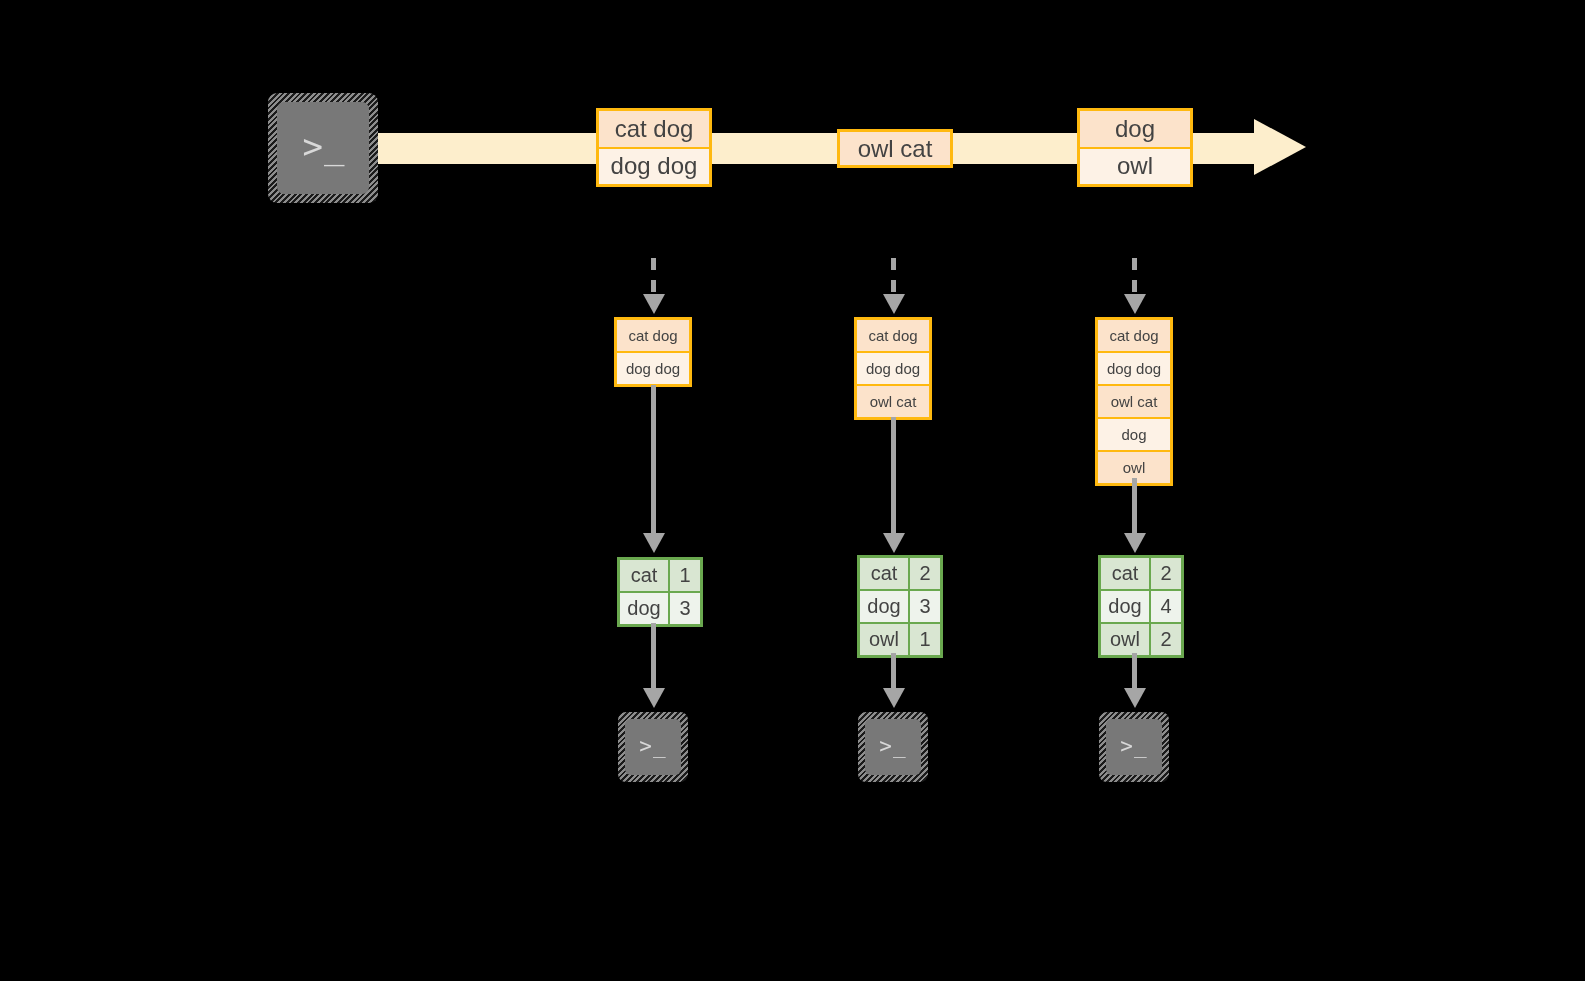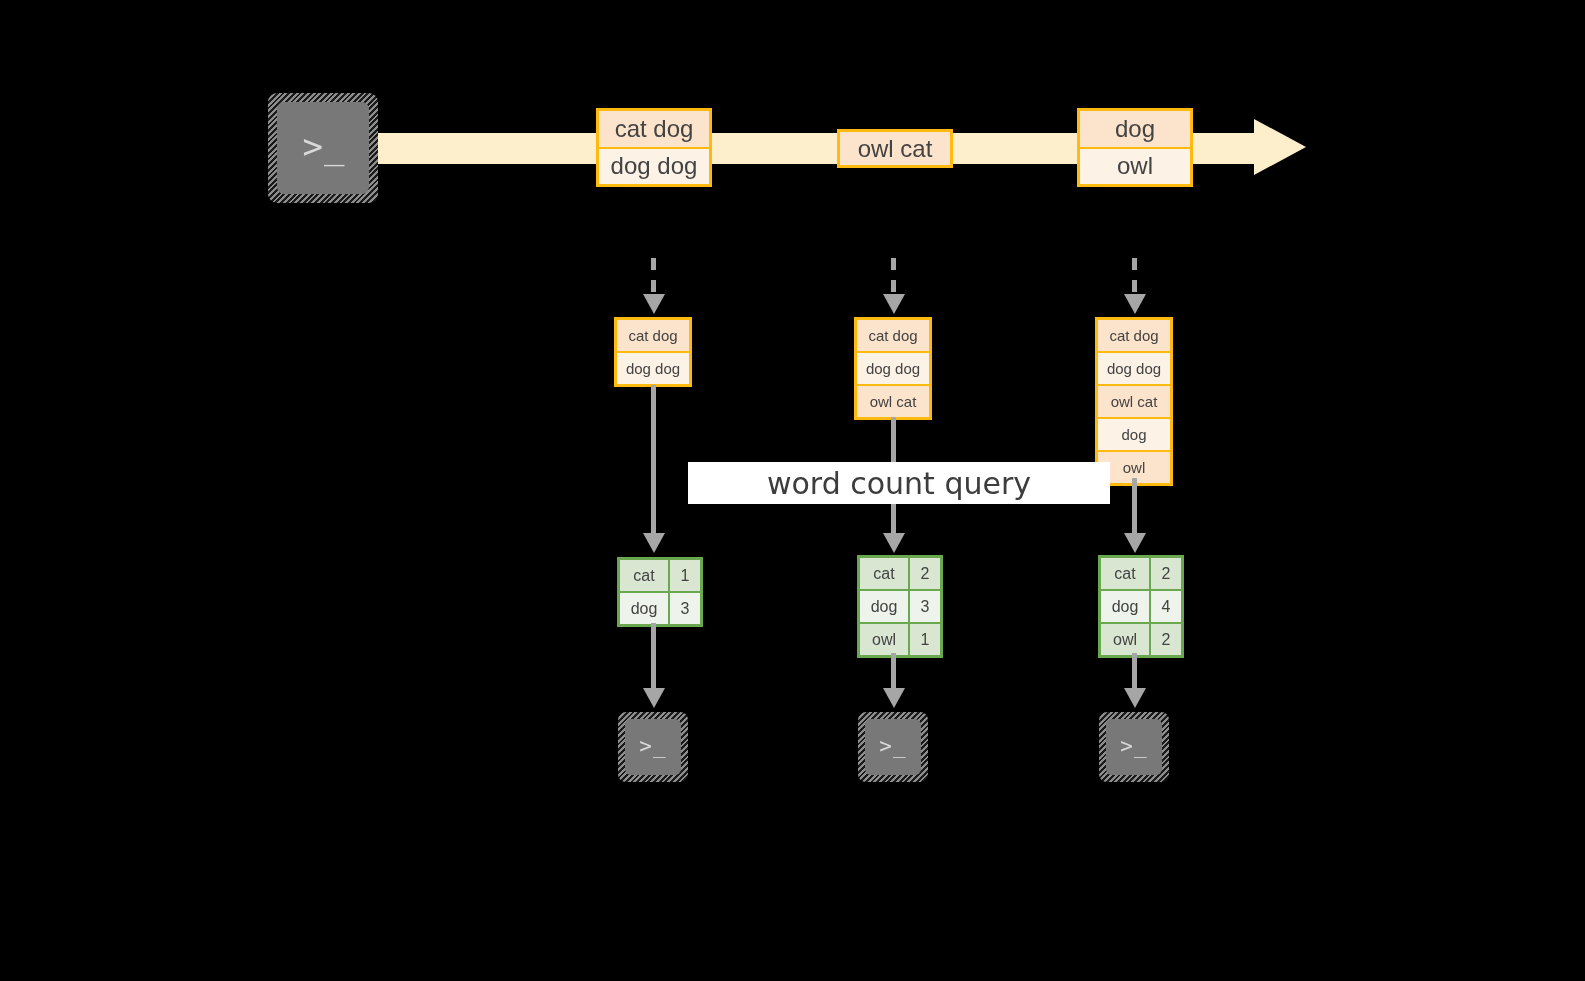--- a/index.html
+++ b/index.html
@@ -48,21 +48,21 @@
   .sbox .srow.a{background:#fce3cb;}
   .sbox .srow.b{background:#fdf2e6;}
   .sbox .srow+.srow{border-top:2px solid #ffb90f;}
 
   
   .gbox{position:absolute;box-sizing:border-box;border:3px solid #6aa84f;
         display:flex;flex-direction:column;}
   .gbox .grow{height:31px;display:flex;}
   .gbox .grow+.grow{border-top:2px solid #6aa84f;}
   .gbox .gc{display:flex;align-items:center;justify-content:center;
-            font-size:16px;color:#434343;}
+            font-size:20px;color:#434343;}
   .gbox .gc.w{width:48px;}
   .gbox .gc.n{width:30px;border-left:2px solid #6aa84f;}
   .gbox .grow.a .gc{background:#d9e6d2;}
   .gbox .grow.b .gc{background:#eef3ec;}
 
   
   .vline{position:absolute;width:5px;background:#a6a6a6;}
   .vdash{position:absolute;width:5px;
          background:repeating-linear-gradient(to bottom,#a6a6a6 0 12px,transparent 12px 22px);}
   .vhead{position:absolute;width:0;height:0;
@@ -200,17 +200,14 @@
 
   <div class="vline" style="left:1132px;top:653px;height:38px;"></div>
   <div class="vhead" style="left:1124px;top:688px;"></div>
 
   <div class="term term-sm" style="left:1099px;">
     <div class="hatch"></div>
     <div class="face"></div>
     <div class="glyph">&gt;_</div>
   </div>
 
-  <div class="qband">
-    <span>word count query</span>
-  </div>
 
 </div>
 
 </body></html>

